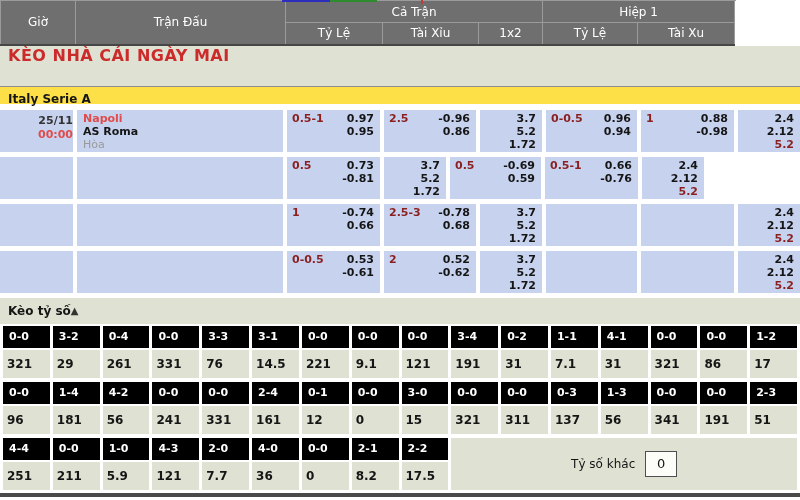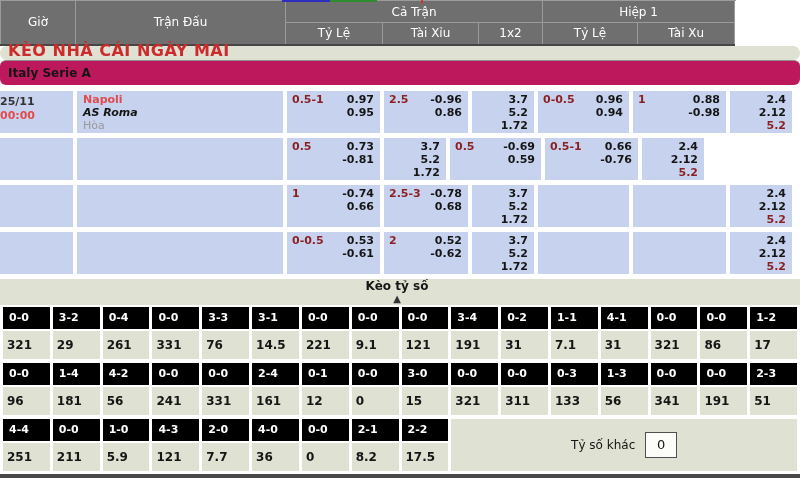--- a/index.html
+++ b/index.html
@@ -11,45 +11,45 @@
   
   table.hdr { border-collapse:collapse; width:658px; table-layout:fixed;
     border:1px solid #4a4a4a; border-bottom:2px solid #464646; }
   table.hdr td { background:#6f6f6f; color:#ffffff; font-size:12px; text-align:center;
     border:1px solid #9b9b9b; height:22px; padding:0; overflow:hidden; }
   .strip { position:absolute; top:0; height:2px; z-index:5; }
   .strip.blue { left:282px; width:48px; background:#2d2dc0; }
   .strip.green { left:330px; width:47px; background:#2e8b2e; }
   .strip.redtick { left:421px; width:2px; height:4px; background:#c23a3a; }
   
-  .title-band { background:#dfe1d2; height:14px; display:flex; align-items:flex-end; padding-left:8px;border-radius:10px; }
+  .title-band { background:#dfe1d2; height:40px; display:flex; align-items:flex-start; padding-left:8px; }
   .page-title { color:#cc2b2b; font-size:16px; font-weight:bold; letter-spacing:.5px; }
   
-  .league-bar { background:#be185d; border-top:1px solid #8e8e8e; height:25px; line-height:25px;
-    font-size:12px; font-weight:bold; color:#151515; padding-left:8px; margin-bottom:6px;border-radius:6px; }
+  .league-bar { background:#fde047; border-top:1px solid #8e8e8e; height:18px; line-height:25px;
+    font-size:12px; font-weight:bold; color:#151515; padding-left:8px; margin-bottom:6px; }
   
   .orow { display:flex; gap:4px; margin-bottom:5px; height:42px; font-size:11px; font-weight:bold; }
   .ocell { background:#c7d2ee; padding-top:2px; overflow:hidden; }
-  .c1{width:73px;} .c2{width:206px;} .c3{width:93px;} .c4{width:84px;text-align:center;}
+  .c1{width:73px;} .c2{width:206px;} .c3{width:93px;} .c4{width:92px;text-align:center;}
   .c5{width:62px;} .c6{width:91px;} .c7{width:93px;} .c8{width:62px;}
-  .gio { text-align:left; line-height:14px; padding-top:4px; }
+  .gio { text-align:right; line-height:14px; padding-top:4px; }
   .date { color:#333333; }
   .time { color:#e04b4b; }
   .match { padding-left:6px; line-height:13px; }
   .home { color:#e04b4b; }
-  .away { color:#151515;font-style:italic; }
+  .away { color:#151515; }
   .draw { color:#9a9a9a; font-weight:normal; }
   .hline { display:flex; justify-content:space-between; line-height:13px; padding:0 6px 0 5px; }
   .hdp { color:#8b1f1f; }
   .val { color:#151515; margin-left:auto; }
   .xline { text-align:right; padding-right:6px; line-height:13px; color:#151515; }
   .xline.red { color:#8b1f1f; }
   
   .score-bar { background:#dfe1d2; height:26px; margin-top:2px; display:flex; align-items:center;
-    justify-content:center; padding:0 14px 0 8px; font-size:12px; font-weight:bold; color:#151515;flex-direction:column; }
+    justify-content:flex-start; padding:0 14px 0 8px; font-size:12px; font-weight:bold; color:#151515; }
   .collapse-arrow { font-size:10px; color:#333333; cursor:pointer; }
   table.score-group { border-collapse:separate; border-spacing:3px 2px; width:800px;
     table-layout:fixed; background:#ffffff; }
   td.sc { background:#000000; color:#ffffff; font-size:11px; font-weight:bold;
     height:22px; padding-left:6px; overflow:hidden; }
   td.ov { background:#dfe1d2; color:#151515; font-size:12px; font-weight:bold;
     height:28px; padding-left:4px; overflow:hidden; }
   td.other { background:#dfe1d2; text-align:center; vertical-align:middle; }
   .other-label { font-size:12px; color:#151515;margin-top:36px; }
   .other-input { width:32px; height:26px; border:1px solid #4f4f4f; background:#fcfdf8;
@@ -342,21 +342,21 @@
           <td class="ov">181</td>
           <td class="ov">56</td>
           <td class="ov">241</td>
           <td class="ov">331</td>
           <td class="ov">161</td>
           <td class="ov">12</td>
           <td class="ov">0</td>
           <td class="ov">15</td>
           <td class="ov">321</td>
           <td class="ov">311</td>
-          <td class="ov">133</td>
+          <td class="ov">137</td>
           <td class="ov">56</td>
           <td class="ov">341</td>
           <td class="ov">191</td>
           <td class="ov">51</td>
         </tr>
       </tbody>
     </table>
     <table class="score-group">
       <tbody>
         <tr>

